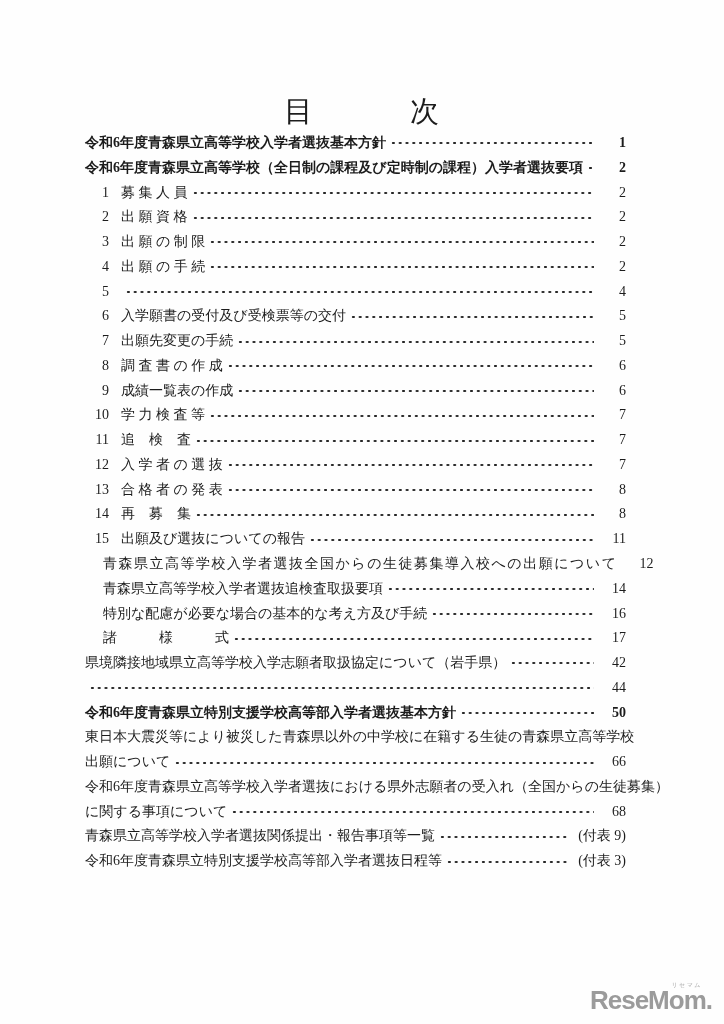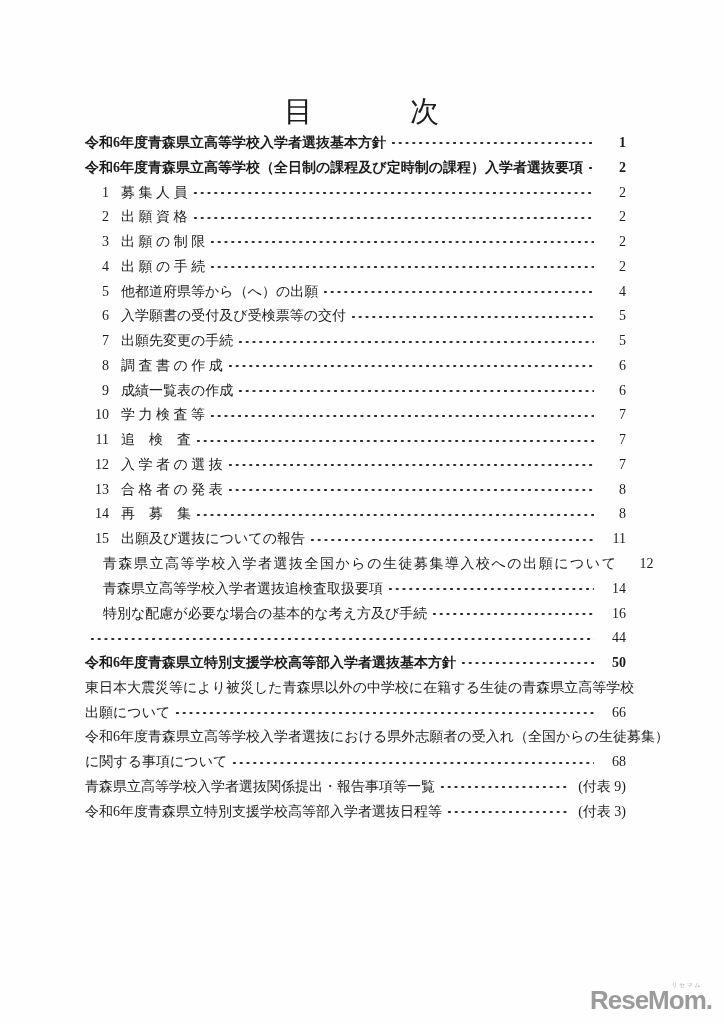--- a/index.html
+++ b/index.html
@@ -93,34 +93,36 @@
     <span>次</span>
   </div>
 
   <div class="toc">
       <div class="row bold"><span class="label">令和6年度青森県立高等学校入学者選抜基本方針</span><span class="dots"></span><span class="page-num">1</span></div>
       <div class="row bold"><span class="label">令和6年度青森県立高等学校（全日制の課程及び定時制の課程）入学者選抜要項</span><span class="dots"></span><span class="page-num">2</span></div>
       <div class="row"><span class="num">1</span><span class="label">募 集 人 員</span><span class="dots"></span><span class="page-num">2</span></div>
       <div class="row"><span class="num">2</span><span class="label">出 願 資 格</span><span class="dots"></span><span class="page-num">2</span></div>
       <div class="row"><span class="num">3</span><span class="label">出 願 の 制 限</span><span class="dots"></span><span class="page-num">2</span></div>
       <div class="row"><span class="num">4</span><span class="label">出 願 の 手 続</span><span class="dots"></span><span class="page-num">2</span></div>
-      <div class="row"><span class="num">5</span><span class="label">他都道府県等から（へ）の出願</span><span class="dots"></span><span class="page-num">4</span></div>
+      <div class="row"><span class="num">5</span><span class="dots"></span><span class="page-num">4</span></div>
       <div class="row"><span class="num">6</span><span class="label">入学願書の受付及び受検票等の交付</span><span class="dots"></span><span class="page-num">5</span></div>
       <div class="row"><span class="num">7</span><span class="label">出願先変更の手続</span><span class="dots"></span><span class="page-num">5</span></div>
       <div class="row"><span class="num">8</span><span class="label">調 査 書 の 作 成</span><span class="dots"></span><span class="page-num">6</span></div>
       <div class="row"><span class="num">9</span><span class="label">成績一覧表の作成</span><span class="dots"></span><span class="page-num">6</span></div>
       <div class="row"><span class="num">10</span><span class="label">学 力 検 査 等</span><span class="dots"></span><span class="page-num">7</span></div>
       <div class="row"><span class="num">11</span><span class="label">追　検　査</span><span class="dots"></span><span class="page-num">7</span></div>
       <div class="row"><span class="num">12</span><span class="label">入 学 者 の 選 抜</span><span class="dots"></span><span class="page-num">7</span></div>
       <div class="row"><span class="num">13</span><span class="label">合 格 者 の 発 表</span><span class="dots"></span><span class="page-num">8</span></div>
       <div class="row"><span class="num">14</span><span class="label">再　募　集</span><span class="dots"></span><span class="page-num">8</span></div>
       <div class="row"><span class="num">15</span><span class="label">出願及び選抜についての報告</span><span class="dots"></span><span class="page-num">11</span></div>
       <div class="row indent spread"><span class="label">青森県立高等学校入学者選抜全国からの生徒募集導入校への出願について</span><span class="dots"></span><span class="page-num">12</span></div>
       <div class="row indent"><span class="label">青森県立高等学校入学者選抜追検査取扱要項</span><span class="dots"></span><span class="page-num">14</span></div>
       <div class="row indent"><span class="label">特別な配慮が必要な場合の基本的な考え方及び手続</span><span class="dots"></span><span class="page-num">16</span></div>
+      <div class="row indent"><span class="label">諸　　　様　　　式</span><span class="dots"></span><span class="page-num">17</span></div>
+      <div class="row"><span class="label">県境隣接地域県立高等学校入学志願者取扱協定について（岩手県）</span><span class="dots"></span><span class="page-num">42</span></div>
       <div class="row"><span class="dots"></span><span class="page-num">44</span></div>
       <div class="row bold"><span class="label">令和6年度青森県立特別支援学校高等部入学者選抜基本方針</span><span class="dots"></span><span class="page-num">50</span></div>
       <div class="row"><span class="label">東日本大震災等により被災した青森県以外の中学校に在籍する生徒の青森県立高等学校</span></div>
       <div class="row"><span class="label">出願について</span><span class="dots"></span><span class="page-num">66</span></div>
       <div class="row"><span class="label">令和6年度青森県立高等学校入学者選抜における県外志願者の受入れ（全国からの生徒募集）</span></div>
       <div class="row"><span class="label">に関する事項について</span><span class="dots"></span><span class="page-num">68</span></div>
       <div class="row"><span class="label">青森県立高等学校入学者選抜関係提出・報告事項等一覧</span><span class="dots"></span><span class="page-num">(付表 9)</span></div>
       <div class="row"><span class="label">令和6年度青森県立特別支援学校高等部入学者選抜日程等</span><span class="dots"></span><span class="page-num">(付表 3)</span></div>
     </div>
 

